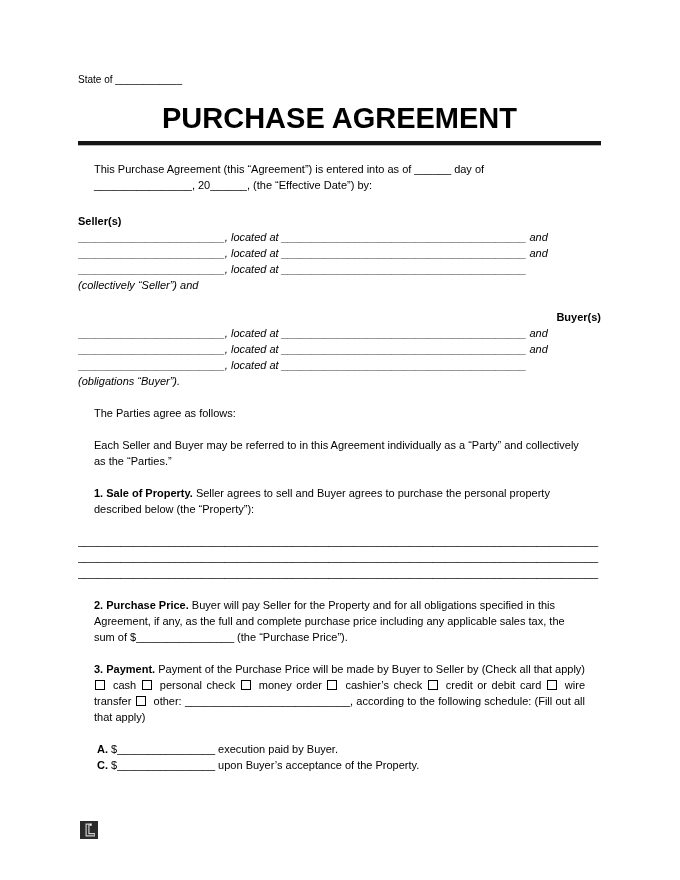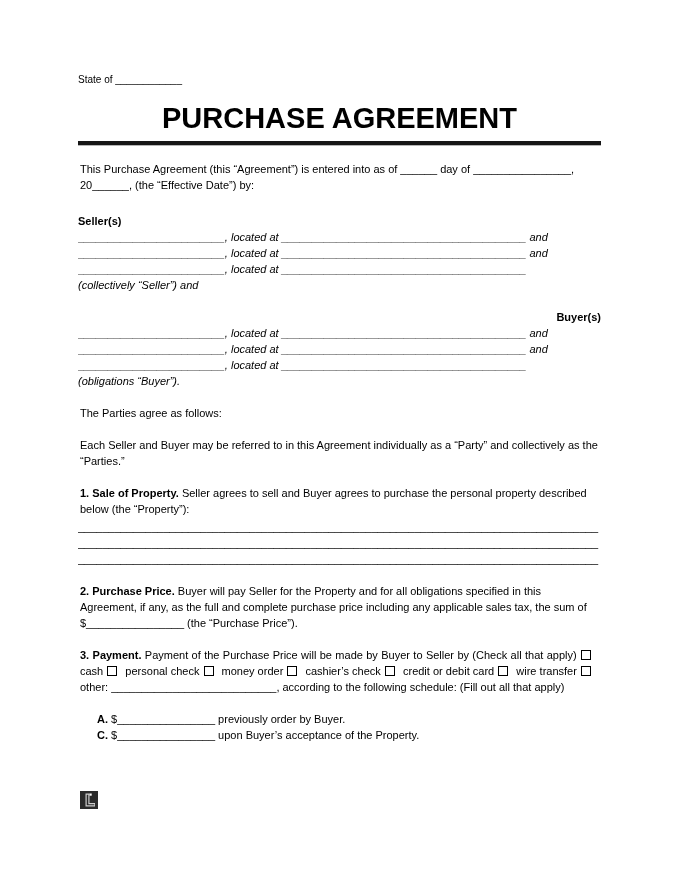--- a/index.html
+++ b/index.html
@@ -13,21 +13,21 @@
     background: #fff;
   }
   .state-line { font-size: 10px; line-height: 12px; }
   .title {
     margin-top: 14px;
     font-size: 29px; line-height: 36px;
     font-weight: bold; text-align: center;
     white-space: nowrap;
   }
   .rule { margin-top: 5px; height: 4px; background: #161616; box-shadow: 0 1px 0 #b5b5b5; }
-  p { margin: 2px; }
+  p { margin: 16px; }
   .para { margin-top: 16px; }
   .justify { text-align: justify; }
   .heading { margin-top: 20px; font-weight: bold; }
   .heading-tight { margin-top: 16px; font-weight: bold; text-align: right; }
   .party-row, .collective-line { white-space: nowrap; overflow: hidden; font-style: italic; }
   .fill-line { height: 16px; overflow: hidden; white-space: nowrap; }
   .cbx {
     display: inline-block; width: 8px; height: 8px;
     border: 1px solid #000; background: #fff;
     margin: 0 8px 0 1px; vertical-align: -1px;
@@ -78,21 +78,21 @@
   <p class="para justify"><b>3. Payment.</b><span> Payment of the Purchase Price will be made by Buyer to Seller by (Check all that apply) </span><span class="cbx"></span><span>cash</span>
     <span class="cbx"></span><span>personal check</span>
     <span class="cbx"></span><span>money order</span>
     <span class="cbx"></span><span>cashier’s check</span>
     <span class="cbx"></span><span>credit or debit card</span>
     <span class="cbx"></span><span>wire transfer</span>
     <span class="cbx"></span><span>other:</span>
     <span>___________________________</span><span>, according to the following schedule: (Fill out all that apply)</span></p>
 
   <div class="sched">
-    <div class="sched-row"><b>A.</b> <span>$________________ previously order by Buyer.</span></div>
+    <div class="sched-row"><b>A.</b> <span>$________________ execution paid by Buyer.</span></div>
     <div class="sched-row"><b>C.</b> <span>$________________ upon Buyer’s acceptance of the Property.</span></div>
   </div>
 
   <svg class="logo" viewBox="0 0 18 18" xmlns="http://www.w3.org/2000/svg">
     <rect x="0" y="0" width="18" height="18" fill="#2b2b2b"></rect>
     <path d="M5.5 2.5 h4 v9.5 h5.5 v3.5 h-9.5 z" fill="#cdcdcd"></path>
     <rect x="9.5" y="2.5" width="2.2" height="2.2" fill="#ffffff"></rect>
     <path d="M6.7 3.7 h1.6 v9.5 h6 v1.1 h-7.6 z" fill="#2b2b2b"></path>
   </svg>
 

